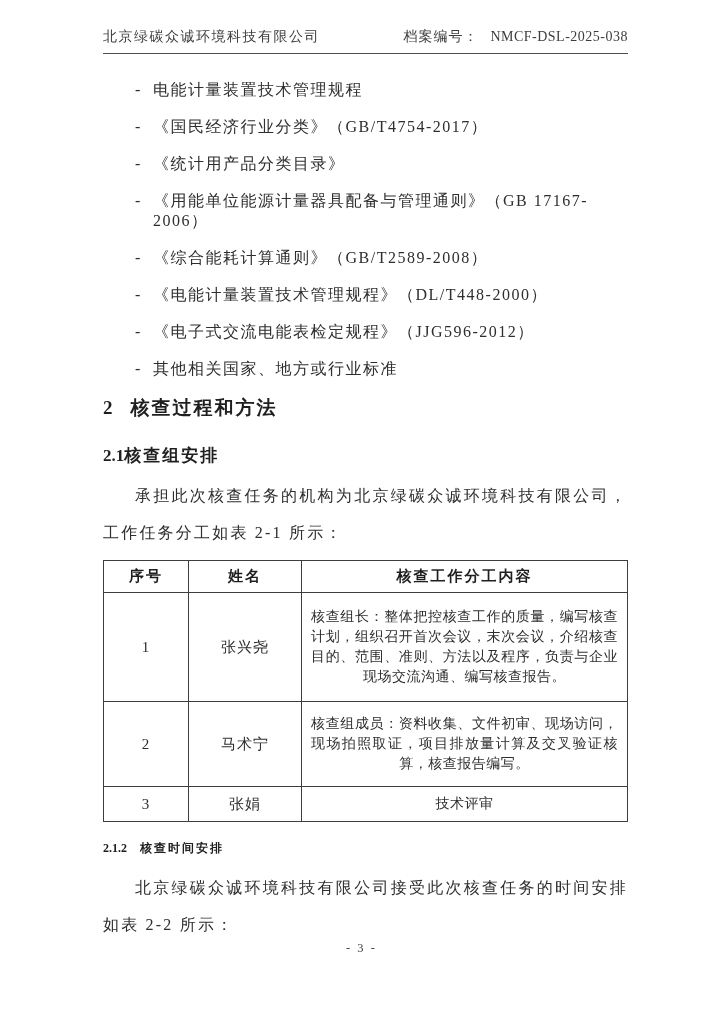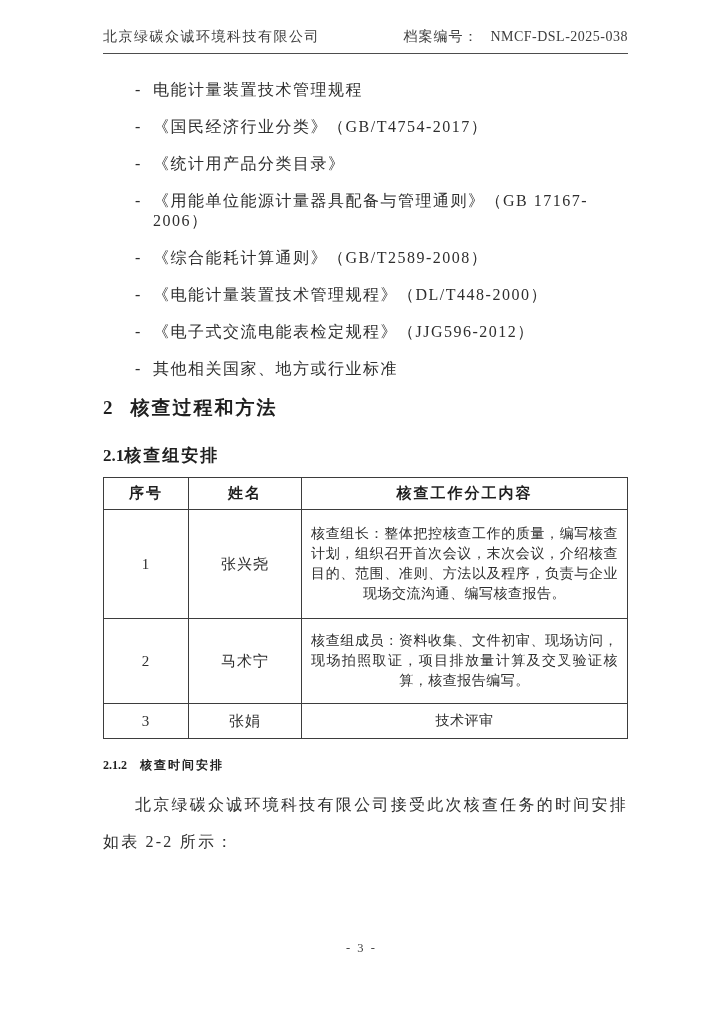--- a/index.html
+++ b/index.html
@@ -179,20 +179,21 @@
 
     <div class="heading h-2">
       <span class="sec-num">2</span><span class="sec-title">核查过程和方法</span>
     </div>
 
     <div class="heading h-21">
       <span class="sec-num">2.1</span><span class="sec-title">核查组安排</span>
     </div>
 
 
+    <p class="para">承担此次核查任务的机构为北京绿碳众诚环境科技有限公司，工作任务分工如表 2-1 所示：</p>
 
 
     <table class="team">
       <colgroup>
         <col class="c-no">
         <col class="c-name">
         <col class="c-duty">
       </colgroup>
       <thead>
         <tr>

